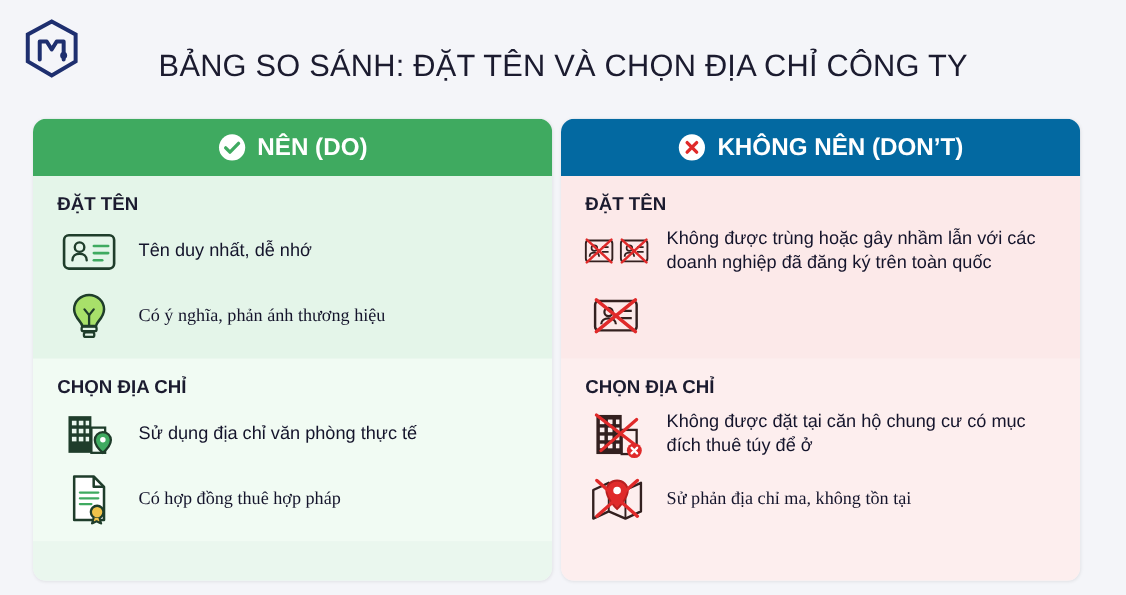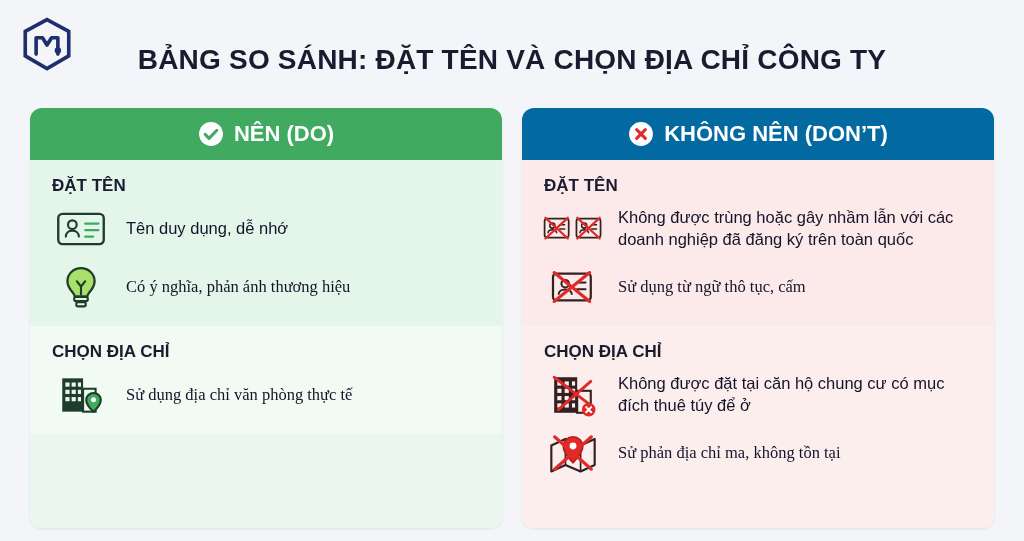--- a/index.html
+++ b/index.html
@@ -25,33 +25,33 @@
   }
 
   
   .page-title {
     position: absolute;
     left: 0;
     top: 44px;
     width: 1024px;
     text-align: center;
     font-size: 28px;
-    font-weight: bold;
+    font-weight: normal;
     color: #1b1b2f;
     letter-spacing: 0.2px;
   }
 
   
   .columns {
     position: absolute;
     top: 108px;
     left: 30px;
     width: 964px;
     display: flex;
-    gap: 20px;
+    gap: 8px;
   }
   .col {
     width: 472px;
     border-radius: 12px;
     overflow: hidden;
     box-shadow: 0 1px 3px rgba(0,0,0,0.08);
   }
 
   .col-header {
     height: 52px;
@@ -156,21 +156,21 @@
           <span class="item-icon">
             <svg viewBox="0 0 48 36" width="52" height="40" aria-hidden="true">
               <rect x="3" y="4" width="42" height="28" rx="4" fill="none" stroke="#1f3d2b" stroke-width="2.2"></rect>
               <circle cx="16" cy="14" r="4" fill="none" stroke="#1f3d2b" stroke-width="2"></circle>
               <path d="M10 25c0-3.4 2.7-5.5 6-5.5s6 2.1 6 5.5" fill="none" stroke="#1f3d2b" stroke-width="2" stroke-linecap="round"></path>
               <line x1="28" y1="13" x2="40" y2="13" stroke="#3faa60" stroke-width="2.2" stroke-linecap="round"></line>
               <line x1="28" y1="19" x2="40" y2="19" stroke="#3faa60" stroke-width="2.2" stroke-linecap="round"></line>
               <line x1="28" y1="25" x2="35" y2="25" stroke="#3faa60" stroke-width="2.2" stroke-linecap="round"></line>
             </svg>
           </span>
-          <span class="item-text">Tên duy dụng, dễ nhớ</span>
+          <span class="item-text">Tên duy nhất, dễ nhớ</span>
         </div>
 
         <div class="item">
           <span class="item-icon">
             <svg viewBox="0 0 40 44" width="44" height="46" aria-hidden="true">
               <path d="M20 4c-7.2 0-13 5.6-13 12.4 0 4.6 2.5 7.7 4.7 10.3 1.3 1.6 2.3 2.9 2.3 4.3h12c0-1.4 1-2.7 2.3-4.3 2.2-2.6 4.7-5.7 4.7-10.3C33 9.6 27.2 4 20 4z" fill="#a8e06a" stroke="#1f3d2b" stroke-width="2.2"></path>
               <rect x="13.5" y="31.5" width="13" height="4" rx="1.6" fill="none" stroke="#1f3d2b" stroke-width="2"></rect>
               <rect x="15.5" y="36.5" width="9" height="4" rx="1.6" fill="none" stroke="#1f3d2b" stroke-width="2"></rect>
               <path d="M16 16.5l4 5 4-5" fill="none" stroke="#1f3d2b" stroke-width="2" stroke-linecap="round" stroke-linejoin="round"></path>
               <line x1="20" y1="21.5" x2="20" y2="30" stroke="#1f3d2b" stroke-width="2"></line>
@@ -199,20 +199,34 @@
                   <rect x="21" y="24" width="3" height="4"></rect>
               </g>
               <rect x="26" y="16" width="12" height="22" fill="none" stroke="#1f3d2b" stroke-width="2"></rect>
               <path d="M36 20c-4 0-7 3-7 6.8 0 5 7 11.2 7 11.2s7-6.2 7-11.2C43 23 40 20 36 20z" fill="#3faa60" stroke="#1f3d2b" stroke-width="2"></path>
               <circle cx="36" cy="26.6" r="2.4" fill="#ffffff"></circle>
             </svg>
           </span>
           <span class="item-text">Sử dụng địa chỉ văn phòng thực tế</span>
         </div>
 
+        <div class="item">
+          <span class="item-icon">
+            <svg viewBox="0 0 40 46" width="44" height="48" aria-hidden="true">
+              <path d="M7 4h17l9 9v29H7z" fill="#ffffff" stroke="#1f3d2b" stroke-width="2.2" stroke-linejoin="round"></path>
+              <path d="M24 4v9h9" fill="none" stroke="#1f3d2b" stroke-width="2.2" stroke-linejoin="round"></path>
+              <line x1="12" y1="18" x2="28" y2="18" stroke="#3faa60" stroke-width="2" stroke-linecap="round"></line>
+              <line x1="12" y1="23" x2="28" y2="23" stroke="#3faa60" stroke-width="2" stroke-linecap="round"></line>
+              <line x1="12" y1="28" x2="22" y2="28" stroke="#3faa60" stroke-width="2" stroke-linecap="round"></line>
+              <circle cx="27" cy="35" r="5.5" fill="#f0c24a" stroke="#1f3d2b" stroke-width="2"></circle>
+              <path d="M24 40l-1.5 5 4-2 4 2-1.5-5" fill="#f0c24a" stroke="#1f3d2b" stroke-width="1.8" stroke-linejoin="round"></path>
+            </svg>
+          </span>
+          <span class="item-text">Có hợp đồng thuê hợp pháp</span>
+        </div>
       </div>
 
     </div>
   </div>
 
   <div class="col col-dont">
     <div class="col-header">
       <span class="hdr-icon">
         <svg viewBox="0 0 24 24" width="26" height="26" aria-hidden="true">
           <circle cx="12" cy="12" r="11" fill="#ffffff"></circle>
@@ -258,21 +272,20 @@
             <svg viewBox="0 0 44 36" width="50" height="40" aria-hidden="true">
               <rect x="4" y="6" width="34" height="24" rx="3" fill="none" stroke="#33201f" stroke-width="2"></rect>
               <circle cx="15" cy="15" r="3.4" fill="none" stroke="#33201f" stroke-width="1.8"></circle>
               <path d="M9 25c0-3 2.7-4.8 6-4.8s6 1.8 6 4.8" fill="none" stroke="#33201f" stroke-width="1.8"></path>
               <line x1="25" y1="14" x2="34" y2="14" stroke="#33201f" stroke-width="1.8"></line>
               <line x1="25" y1="20" x2="34" y2="20" stroke="#33201f" stroke-width="1.8"></line>
               <line x1="5" y1="5" x2="37" y2="31" stroke="#e02a2a" stroke-width="2.8" stroke-linecap="round"></line>
               <line x1="37" y1="5" x2="5" y2="31" stroke="#e02a2a" stroke-width="2.8" stroke-linecap="round"></line>
             </svg>
           </span>
-          <span class="item-text">Sử dụng từ ngữ thô tục, cấm</span>
         </div>
       </div>
 
       <div class="section sec-2">
         <div class="section-title">CHỌN ĐỊA CHỈ</div>
 
         <div class="item">
           <span class="item-icon">
             <svg viewBox="0 0 48 44" width="52" height="46" aria-hidden="true">
               <rect x="6" y="5" width="22" height="34" fill="#33201f"></rect>

